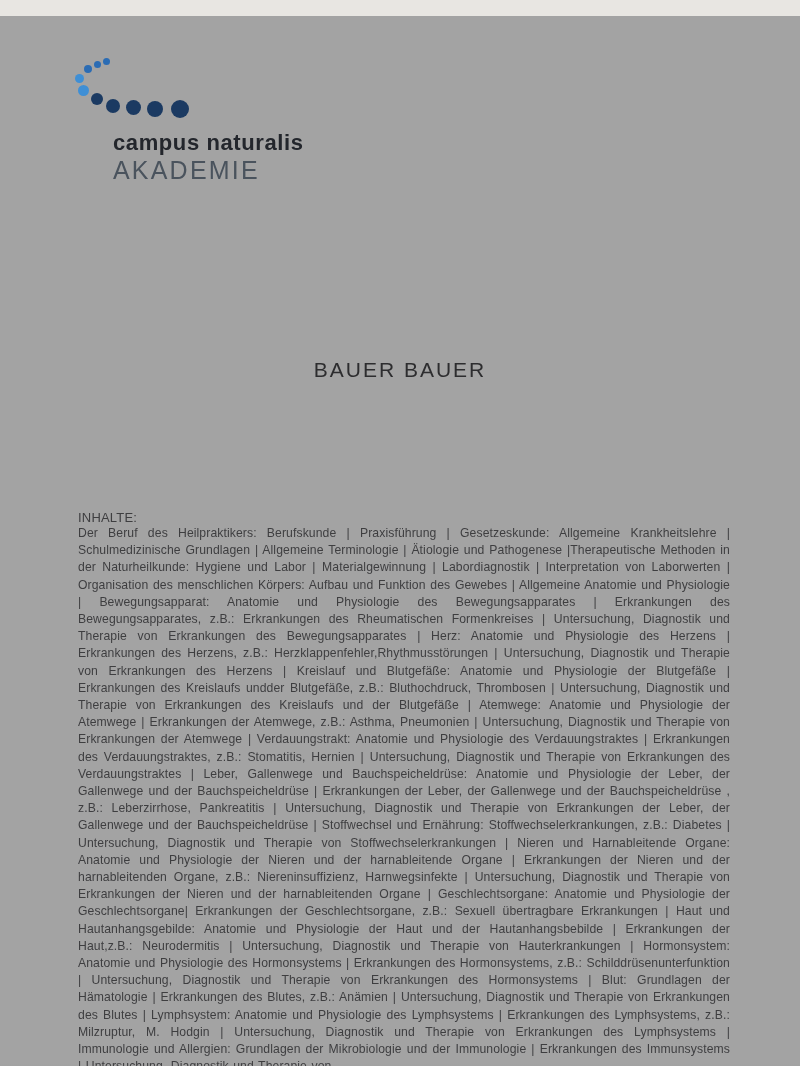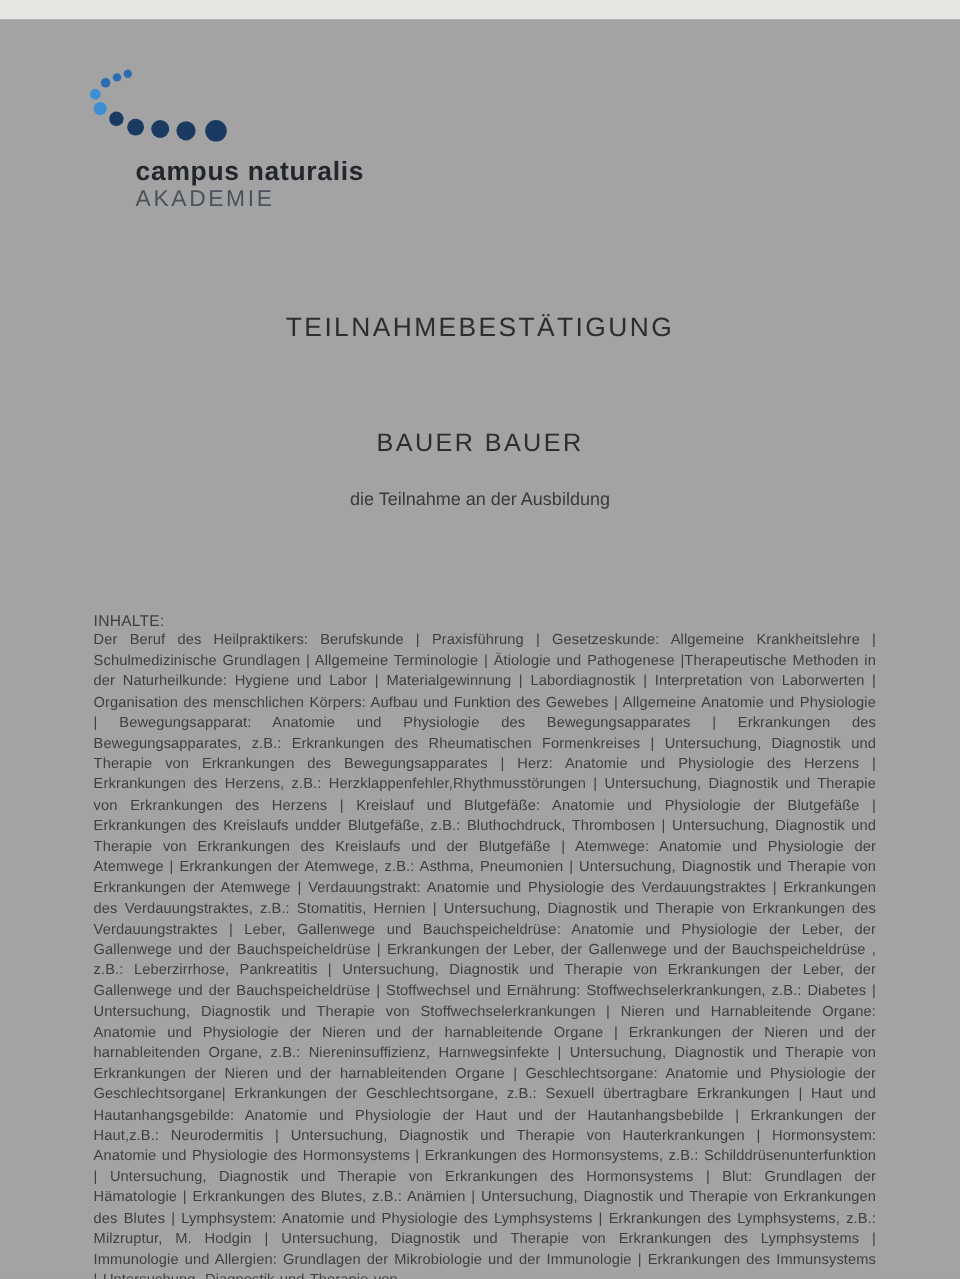--- a/index.html
+++ b/index.html
@@ -38,21 +38,21 @@
     top: 114px;
     font-size: 22px;
     font-weight: bold;
     letter-spacing: 0.6px;
     color: #23262c;
   }
   .brand-sub {
     position: absolute;
     left: 113px;
     top: 140px;
-    font-size: 19px;
+    font-size: 25px;
     font-weight: 400;
     letter-spacing: 2.2px;
     color: #4a535d;
   }
   
   .cert-line {
     position: absolute;
     left: 0;
     width: 100%;
     text-align: center;
@@ -133,21 +133,19 @@
       <span class="dot-dark" style="left:17px; top:39px; width:12px; height:12px;"></span>
       <span class="dot-dark" style="left:32px; top:45px; width:14px; height:14px;"></span>
       <span class="dot-dark" style="left:52px; top:46px; width:15px; height:15px;"></span>
       <span class="dot-dark" style="left:73px; top:47px; width:16px; height:16px;"></span>
       <span class="dot-dark" style="left:97px; top:46px; width:18px; height:18px;"></span>
     </div>
     <div class="brand">campus naturalis</div>
     <div class="brand-sub">AKADEMIE</div>
   </div>
 
-  <div class="cert-line cert-title">TEILNAHMEBESTÄTIGUNG</div>
   <div class="cert-line cert-name">BAUER BAUER</div>
-  <div class="cert-line cert-participation">die Teilnahme an der Ausbildung</div>
 
   <div class="inhalte-heading">INHALTE:</div>
   <div class="inhalte-body">Der Beruf des Heilpraktikers: Berufskunde | Praxisführung | Gesetzeskunde: Allgemeine Krankheitslehre | Schulmedizinische Grundlagen | Allgemeine Terminologie | Ätiologie und Pathogenese |Therapeutische Methoden in der Naturheilkunde: Hygiene und Labor | Materialgewinnung | Labordiagnostik | Interpretation von Laborwerten | Organisation des menschlichen Körpers: Aufbau und Funktion des Gewebes | Allgemeine Anatomie und Physiologie | Bewegungsapparat: Anatomie und Physiologie des Bewegungsapparates | Erkrankungen des Bewegungsapparates, z.B.: Erkrankungen des Rheumatischen Formenkreises | Untersuchung, Diagnostik und Therapie von Erkrankungen des Bewegungsapparates | Herz: Anatomie und Physiologie des Herzens | Erkrankungen des Herzens, z.B.: Herzklappenfehler,Rhythmusstörungen | Untersuchung, Diagnostik und Therapie von Erkrankungen des Herzens | Kreislauf und Blutgefäße: Anatomie und Physiologie der Blutgefäße | Erkrankungen des Kreislaufs undder Blutgefäße, z.B.: Bluthochdruck, Thrombosen | Untersuchung, Diagnostik und Therapie von Erkrankungen des Kreislaufs und der Blutgefäße | Atemwege: Anatomie und Physiologie der Atemwege | Erkrankungen der Atemwege, z.B.: Asthma, Pneumonien | Untersuchung, Diagnostik und Therapie von Erkrankungen der Atemwege | Verdauungstrakt: Anatomie und Physiologie des Verdauungstraktes | Erkrankungen des Verdauungstraktes, z.B.: Stomatitis, Hernien | Untersuchung, Diagnostik und Therapie von Erkrankungen des Verdauungstraktes | Leber, Gallenwege und Bauchspeicheldrüse: Anatomie und Physiologie der Leber, der Gallenwege und der Bauchspeicheldrüse | Erkrankungen der Leber, der Gallenwege und der Bauchspeicheldrüse , z.B.: Leberzirrhose, Pankreatitis | Untersuchung, Diagnostik und Therapie von Erkrankungen der Leber, der Gallenwege und der Bauchspeicheldrüse | Stoffwechsel und Ernährung: Stoffwechselerkrankungen, z.B.: Diabetes | Untersuchung, Diagnostik und Therapie von Stoffwechselerkrankungen | Nieren und Harnableitende Organe: Anatomie und Physiologie der Nieren und der harnableitende Organe | Erkrankungen der Nieren und der harnableitenden Organe, z.B.: Niereninsuffizienz, Harnwegsinfekte | Untersuchung, Diagnostik und Therapie von Erkrankungen der Nieren und der harnableitenden Organe | Geschlechtsorgane: Anatomie und Physiologie der Geschlechtsorgane| Erkrankungen der Geschlechtsorgane, z.B.: Sexuell übertragbare Erkrankungen | Haut und Hautanhangsgebilde: Anatomie und Physiologie der Haut und der Hautanhangsbebilde | Erkrankungen der Haut,z.B.: Neurodermitis | Untersuchung, Diagnostik und Therapie von Hauterkrankungen | Hormonsystem: Anatomie und Physiologie des Hormonsystems | Erkrankungen des Hormonsystems, z.B.: Schilddrüsenunterfunktion | Untersuchung, Diagnostik und Therapie von Erkrankungen des Hormonsystems | Blut: Grundlagen der Hämatologie | Erkrankungen des Blutes, z.B.: Anämien | Untersuchung, Diagnostik und Therapie von Erkrankungen des Blutes | Lymphsystem: Anatomie und Physiologie des Lymphsystems | Erkrankungen des Lymphsystems, z.B.: Milzruptur, M. Hodgin | Untersuchung, Diagnostik und Therapie von Erkrankungen des Lymphsystems | Immunologie und Allergien: Grundlagen der Mikrobiologie und der Immunologie | Erkrankungen des Immunsystems | Untersuchung, Diagnostik und Therapie von</div>
 
   <div class="scan-bottom"></div>
 </div>
 
 </body></html>

